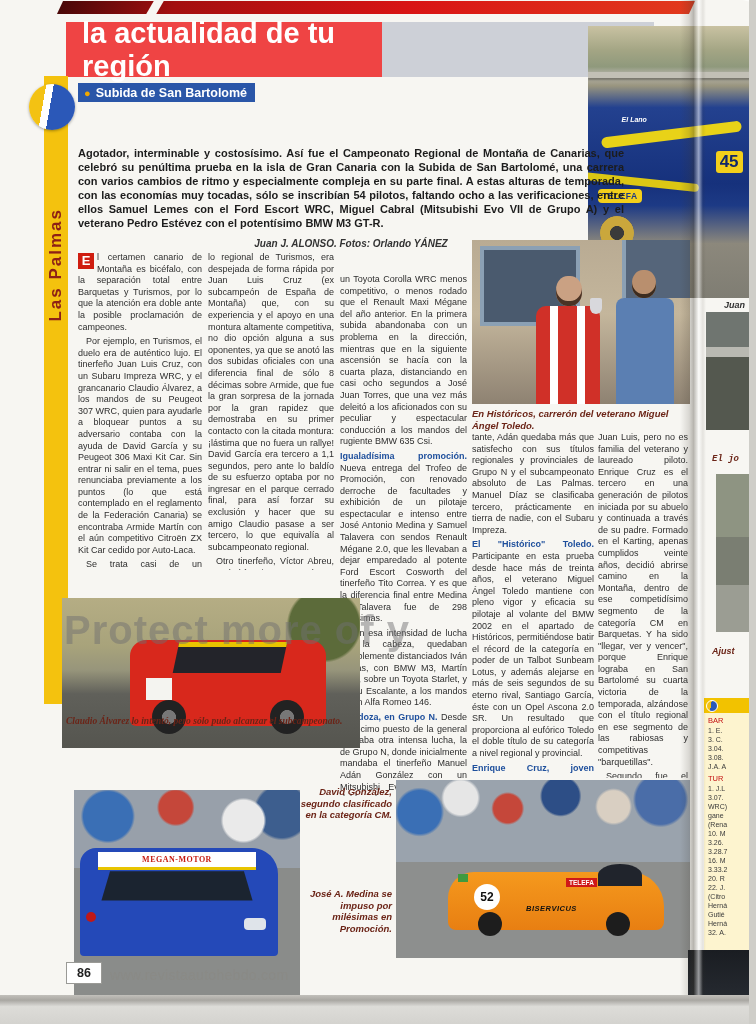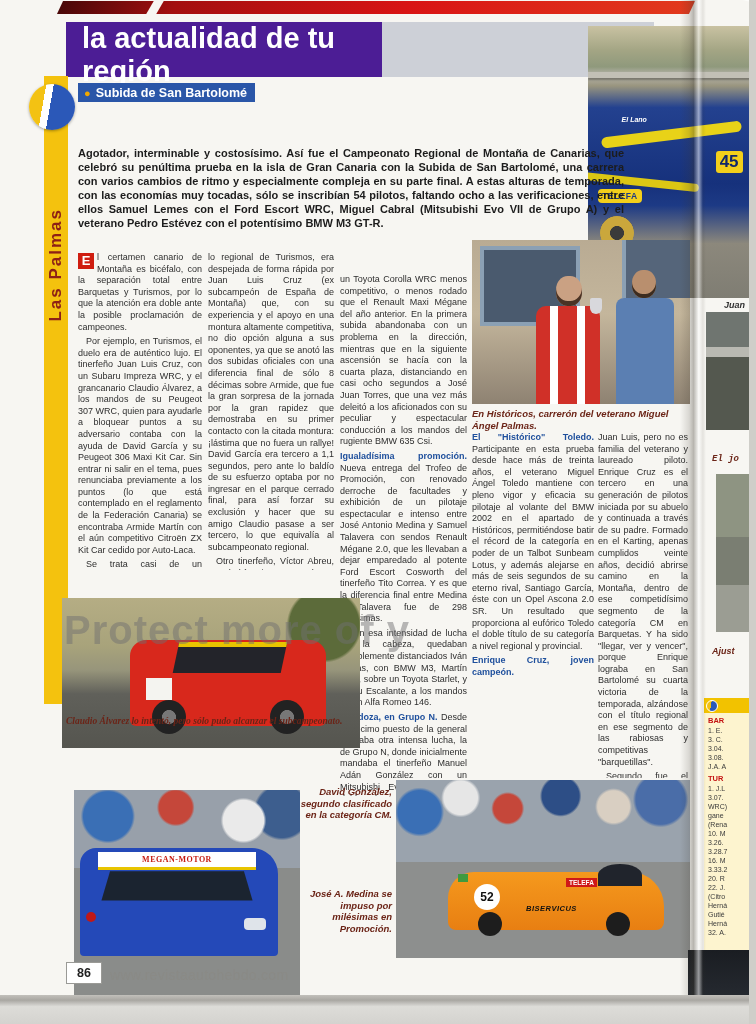--- a/index.html
+++ b/index.html
@@ -9,22 +9,22 @@
   
   .page{left:0;top:0;width:752px;height:998px;background:#f7f6f2;}
   .page-bottom-edge{left:0;top:995px;width:756px;height:29px;
      background:linear-gradient(180deg,#c2c0bb 0%,#a9a7a2 18%,#dddcd8 40%,#d4d3cf 100%);}
   .right-edge{left:749px;top:0;width:7px;height:1024px;background:#cfcec9;}
   
   .red-stripe{left:60px;top:1px;width:632px;height:13px;
      background:linear-gradient(90deg,#4a0808 0%,#a30f0f 18%,#d81414 55%,#e23a1d 100%);
      transform:skewX(-25deg);}
   .red-stripe-gap{left:150px;top:0;width:10px;height:15px;background:#f7f6f2;transform:skewX(-30deg);}
-  .banner-dark{left:66px;top:22px;width:316px;height:55px;background:#4c1d95;
-     display:flex;padding-left:16px;box-sizing:border-box;}
+  .banner-dark{left:66px;top:22px;width:316px;height:55px;background:#ef4444;
+     display:flex;align-items:center;padding-left:16px;box-sizing:border-box;}
   .banner-dark span{color:#fff;font-size:29px;font-weight:bold;letter-spacing:0px;}
   .banner-light{left:382px;top:22px;width:272px;height:55px;background:#c6c9d2;opacity:.85;}
   
   .side-bar{left:44px;top:76px;width:24px;height:628px;background:#f4c20e;}
   .side-logo{left:29px;top:84px;width:46px;height:46px;border-radius:50%;
      background:linear-gradient(100deg,#f3c213 0 32%,#ffffff 32% 46%,#2b58b8 46% 100%);
      box-shadow:0 1px 3px rgba(0,0,0,.35);}
   .side-label-wrap{left:44px;top:150px;width:24px;height:230px;display:flex;align-items:center;justify-content:center;}
   .side-label-wrap span{writing-mode:vertical-rl;transform:rotate(180deg);
      color:#8d2016;font-weight:bold;font-size:17px;letter-spacing:2px;white-space:nowrap;}
@@ -139,21 +139,21 @@
   .np-photo1{left:706px;top:312px;width:44px;height:118px;
      background:linear-gradient(180deg,#6f7570 0 30%,#b9b9b2 30% 38%,#54584f 38% 100%);}
   .np-cap1{left:712px;top:454px;font-size:9px;font-family:Liberation Mono, monospace;}
   .np-photo2{left:716px;top:474px;width:34px;height:158px;
      background:linear-gradient(180deg,#8e9482 0 40%,#7a7e72 40% 70%,#9b9d93 70% 100%);}
   .np-cap2{left:712px;top:646px;font-size:9px;}
   .np-results{left:704px;top:698px;width:48px;height:256px;background:#fdf4cf;overflow:hidden;}
   .np-results .hdr{height:15px;background:#f2c200;display:flex;align-items:center;padding-left:2px;}
   .np-results .hdr .ball{width:10px;height:10px;border-radius:50%;
      background:linear-gradient(100deg,#f3c213 0 40%,#2b58b8 40% 100%);border:1px solid #fff;}
-  .np-results .sec{color:#c41212;font-weight:bold;font-size:7.5px;margin:3px 0 1px 4px;}
+  .np-results .sec{color:#c41212;font-weight:normal;font-size:7.5px;margin:3px 0 1px 4px;}
   .np-results .row{font-size:7px;line-height:9px;color:#3a3a3a;margin-left:4px;white-space:nowrap;}
   .np-darkphoto{left:688px;top:950px;width:68px;height:74px;
      background:linear-gradient(180deg,#1a1d22,#2c3138);}
   .page-corner-line{left:686px;top:-6px;width:90px;height:3px;background:#fdfdfb;transform:rotate(14deg);}
 </style>
 </head>
 <body>
 
 <div class="abs page">
 
@@ -179,55 +179,57 @@
   <div class="abs side-logo"></div>
   <div class="abs side-label-wrap">
     <span>Las Palmas</span>
   </div>
 
   <div class="abs kicker">
     <span class="dot">●</span>
     <span>Subida de San Bartolomé</span>
   </div>
   <div class="abs standfirst">Agotador, interminable y costosísimo. Así fue el Campeonato Regional de Montaña de Canarias, que celebró su penúltima prueba en la isla de Gran Canaria con la Subida de San Bartolomé, una carrera con varios cambios de ritmo y especialmente compleja en su parte final. A estas alturas de temporada, con las economías muy tocadas, sólo se inscribían 54 pilotos, faltando ocho a las verificaciones, entre ellos Samuel Lemes con el Ford Escort WRC, Miguel Cabral (Mitsubishi Evo VII de Grupo A) y el veterano Pedro Estévez con el potentísimo BMW M3 GT-R.</div>
+  <div class="abs byline">Juan J. ALONSO. Fotos: Orlando YÁNEZ</div>
 
   <div class="abs col c1">
     <p class="noindent"><span class="dropcap">E</span><span>l certamen canario de Montaña es bicéfalo, con la separación total entre Barquetas y Turismos, por lo que la atención era doble ante la posible proclamación de campeones.</span></p>
     <p><span>Por ejemplo, en Turismos, el duelo era de auténtico lujo. El tinerfeño Juan Luis Cruz, con un Subaru Impreza WRC, y el grancanario Claudio Álvarez, a los mandos de su Peugeot 307 WRC, quien para ayudarle a bloquear puntos a su adversario contaba con la ayuda de David García y su Peugeot 306 Maxi Kit Car. Sin entrar ni salir en el tema, pues renunciaba previamente a los puntos (lo que está contemplado en el reglamento de la Federación Canaria) se encontraba Armide Martín con el aún competitivo Citroën ZX Kit Car cedido por Auto-Laca.</span></p>
     <p><span>Se trata casi de un trabalenguas para los no iniciados en el tema, pero la aparente complicación, junto con el títu-</span></p>
   </div>
   <div class="abs col c2">
     <p class="noindent"><span>lo regional de Turismos, era despejada de forma rápida por Juan Luis Cruz (ex subcampeón de España de Montaña) que, con su experiencia y el apoyo en una montura altamente competitiva, no dio opción alguna a sus oponentes, ya que se anotó las dos subidas oficiales con una diferencia final de sólo 8 décimas sobre Armide, que fue la gran sorpresa de la jornada por la gran rapidez que demostraba en su primer contacto con la citada montura: ¡lástima que no fuera un rallye! David García era tercero a 1,1 segundos, pero ante lo baldío de su esfuerzo optaba por no ingresar en el parque cerrado final, para así forzar su exclusión y hacer que su amigo Claudio pasase a ser tercero, lo que equivalía al subcampeonato regional.</span></p>
     <p><span>Otro tinerfeño, Víctor Abreu, que había visto superado su récord de Turismos en esta rampa, corría esta vez con</span></p>
   </div>
   <div class="abs col c3">
     <p class="noindent"><span>un Toyota Corolla WRC menos competitivo, o menos rodado que el Renault Maxi Mégane del año anterior. En la primera subida abandonaba con un problema en la dirección, mientras que en la siguiente ascensión se hacía con la cuarta plaza, distanciando en casi ocho segundos a José Juan Torres, que una vez más deleitó a los aficionados con su peculiar y espectacular conducción a los mandos del rugiente BMW 635 Csi.</span></p>
     <p class="noindent"><span class="lead">Igualadísima promoción.</span> <span>Nueva entrega del Trofeo de Promoción, con renovado derroche de facultades y exhibición de un pilotaje espectacular e intenso entre José Antonio Medina y Samuel Talavera con sendos Renault Mégane 2.0, que les llevaban a dejar emparedado al potente Ford Escort Cosworth del tinerfeño Tito Correa. Y es que la diferencia final entre Medina y Talavera fue de 298 milésimas.</span></p>
     <p><span>Con esa intensidad de lucha en la cabeza, quedaban notablemente distanciados Iván Armas, con BMW M3, Martín Vera, sobre un Toyota Starlet, y Manu Escalante, a los mandos de un Alfa Romeo 146.</span></p>
     <p class="noindent"><span class="lead">Mendoza, en Grupo N.</span> <span>Desde el décimo puesto de la general se daba otra intensa lucha, la de Grupo N, donde inicialmente mandaba el tinerfeño Manuel Adán González con un Mitsubishi Evo V. Éste era doblegado en la segunda pasada por el local Víctor Mendoza por un margen de 253 milésimas. No obs-</span></p>
   </div>
   <div class="abs col c4">
+    <p class="noindent"><span>tante, Adán quedaba más que satisfecho con sus títulos regionales y provinciales de Grupo N y el subcampeonato absoluto de Las Palmas. Manuel Díaz se clasificaba tercero, prácticamente en tierra de nadie, con el Subaru Impreza.</span></p>
     <p class="noindent"><span class="lead">El "Histórico" Toledo.</span> <span>Participante en esta prueba desde hace más de treinta años, el veterano Miguel Ángel Toledo mantiene con pleno vigor y eficacia su pilotaje al volante del BMW 2002 en el apartado de Históricos, permitiéndose batir el récord de la categoría en poder de un Talbot Sunbeam Lotus, y además alejarse en más de seis segundos de su eterno rival, Santiago García, éste con un Opel Ascona 2.0 SR. Un resultado que proporciona al eufórico Toledo el doble título de su categoría a nivel regional y provincial.</span></p>
     <p class="noindent"><span class="lead">Enrique Cruz, joven campeón.</span> </p>
   </div>
   <div class="abs col c5">
     <p class="noindent"><span>Juan Luis, pero no es familia del veterano y laureado piloto. Enrique Cruz es el tercero en una generación de pilotos iniciada por su abuelo y continuada a través de su padre. Formado en el Karting, apenas cumplidos veinte años, decidió abrirse camino en la Montaña, dentro de ese competidísimo segmento de la categoría CM en Barquetas. Y ha sido "llegar, ver y vencer", porque Enrique lograba en San Bartolomé su cuarta victoria de la temporada, alzándose con el título regional en ese segmento de las rabiosas y competitivas "barquetillas".</span></p>
     <p><span>Segundo fue el palmero David González, un joven rapidísimo que terminaba a sólo 1,2 segundos de Cruz. Tercero en el pódium de los pequeños monoplazas era César Correa, aventajando en medio segundo a Francisco Hernández, que con este resultado se hacía con el Campeonato Provincial de Las Palmas.</span></p>
   </div>
 
   <div class="abs photo ph-toledo">
     <div class="win"></div>
     <div class="win2"></div>
     <div class="body1"></div>
     <div class="head1"></div>
     <div class="cup"></div>
     <div class="body2"></div>
     <div class="head2"></div>
   </div>
-  <div class="abs caption cap-toledo">En Históricos, carrerón del veterano Miguel Ángel Palmas.</div>
+  <div class="abs caption cap-toledo">En Históricos, carrerón del veterano Miguel Ángel Toledo.</div>
 
   <div class="abs photo ph-peugeot">
     <div class="car">
       <div class="shield"></div>
       <div class="plate"></div>
       <div class="w1"></div>
       <div class="w2"></div>
     </div>
   </div>
   <div class="abs watermark">Protect more of y</div>

